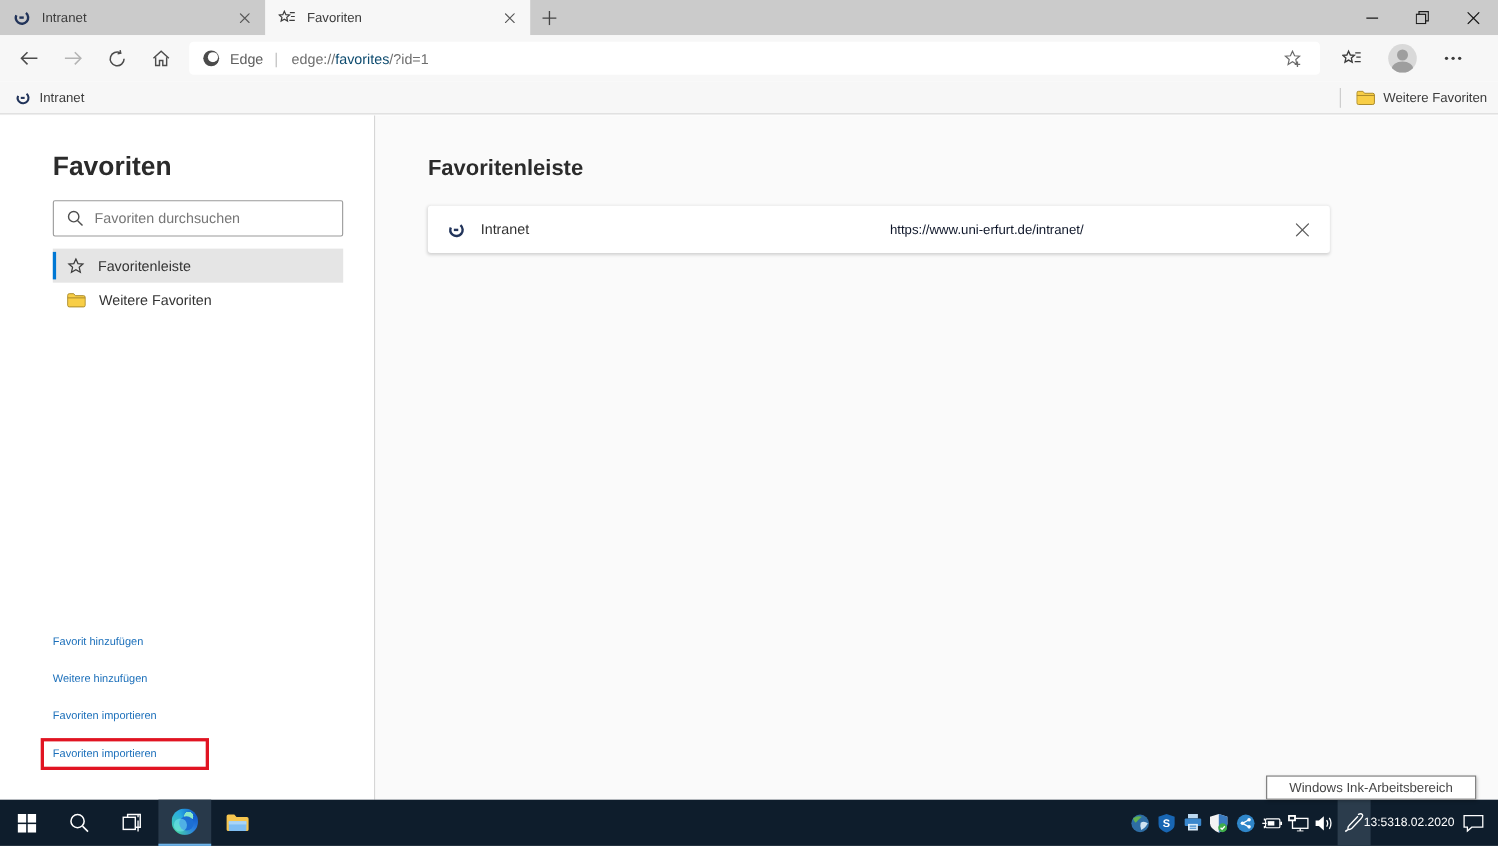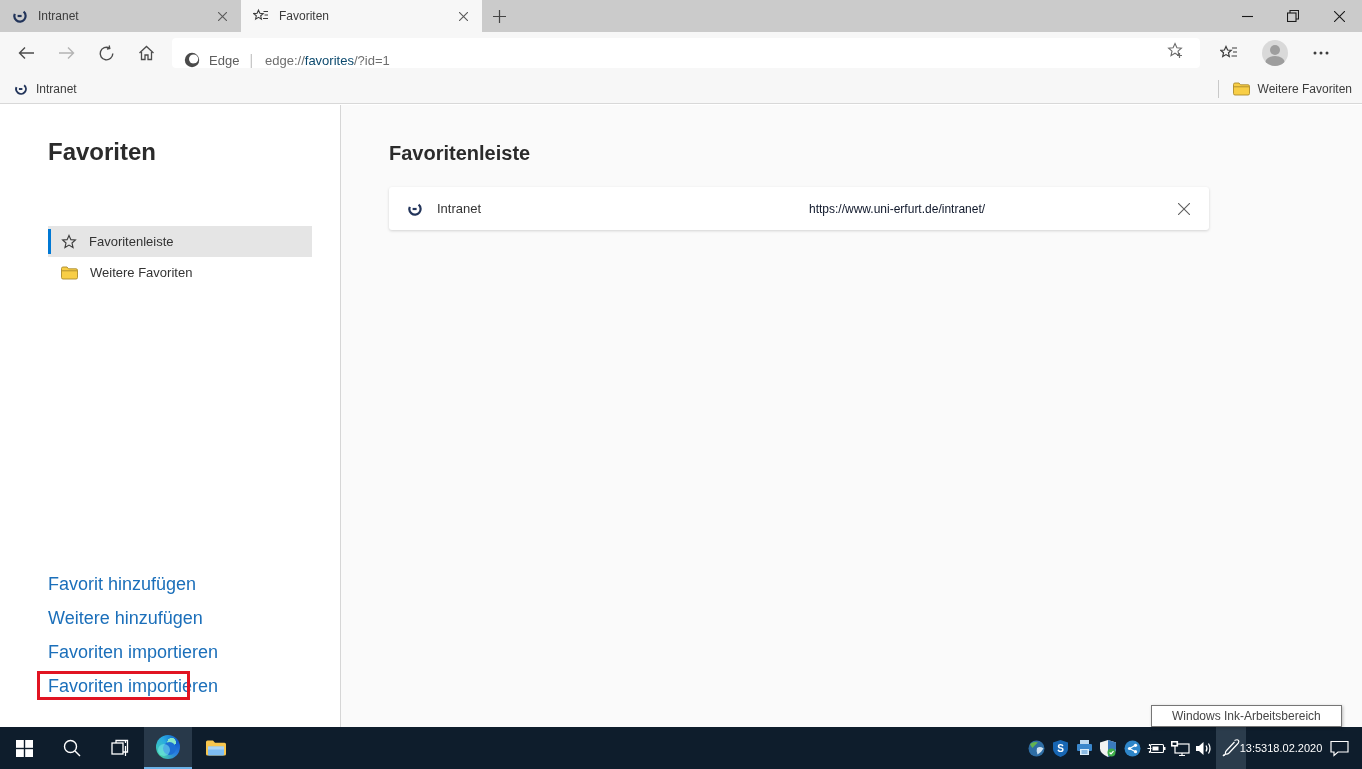--- a/index.html
+++ b/index.html
@@ -16,21 +16,21 @@
   .tab .t-close { width:22px; height:22px; display:flex; align-items:center; justify-content:center; color:#5a5a5a; }
   .newtab { width:34px; height:32px; display:flex; align-items:center; justify-content:center; color:#444; }
   .wctrls { margin-left:auto; display:flex; }
   .wbtn { width:46px; height:32px; display:flex; align-items:center; justify-content:center; color:#1a1a1a; }
 
   
   .navbar { position:absolute; left:0; top:32px; width:100%; height:42px; background:#f7f7f7; display:flex; align-items:center; }
   .nbtn { width:40px; height:36px; display:flex; align-items:center; justify-content:center; color:#4c4c4c; }
   .nbtn.disabled { color:#b4b4b4; }
   .addressbar { width:1028px; height:30px; margin-left:6px; background:#fff; border-radius:4px;
-    display:flex; align-items:flex-end; padding:0 6px 0 12px; font-size:13px; }
+    display:flex; align-items:center; padding:0 6px 0 12px; font-size:13px; }
   .ab-site { color:#5e5e5e; margin:0 10px 0 9px; }
   .ab-div { color:#c3c3c3; margin-right:12px; font-size:14px; }
   .url-dim { color:#6e6e6e; }
   .url-hl { color:#0c4a6e; }
   .ab-spacer { flex:1; }
   .tbtn { width:38px; height:36px; display:flex; align-items:center; justify-content:center; color:#434343; }
   .avatar { width:26px; height:26px; border-radius:50%; background:#d9d9d9; overflow:hidden; position:relative; }
   .avatar::before { content:""; position:absolute; left:8px; top:5px; width:10px; height:10px; border-radius:50%; background:#9e9e9e; }
   .avatar::after { content:""; position:absolute; left:3px; top:16px; width:20px; height:14px; border-radius:50% 50% 0 0; background:#9e9e9e; }
 
@@ -48,21 +48,21 @@
   .searchbox { position:absolute; left:48px; top:77px; width:264px; height:33px; border:1px solid #9a9a9a;
     border-radius:2px; background:#fff; display:flex; align-items:center; padding:0 8px 0 12px; }
   .searchbox input { border:none; outline:none; flex:1; font-size:13px; color:#333; background:transparent;
     font-family:"Liberation Sans", sans-serif; margin-left:10px; }
   .searchbox input::placeholder { color:#767676; }
   .sb-list { position:absolute; left:48px; top:121px; width:264px; }
   .sb-item { position:relative; height:31px; display:flex; align-items:center; gap:12px; padding-left:13px; font-size:13px; color:#333; }
   .sb-item.selected { background:#e5e5e5; }
   .sb-item.selected::before { content:""; position:absolute; left:0; top:3px; bottom:3px; width:3px; background:#0078d4; }
   .sb-links { position:absolute; left:0; top:462px; width:341px; }
-  .sb-link { display:block; height:34px; line-height:34px; padding-left:48px; font-size:18px; color:#1b6fba; text-decoration:none; }
+  .sb-link { display:block; height:34px; line-height:34px; padding-left:48px; font-size:10px; color:#1b6fba; text-decoration:none; }
   .red-box { position:absolute; left:37px; top:104px; width:153px; height:29px; border:3px solid #e11422; pointer-events:none; }
 
   .main { position:absolute; left:342px; top:0; width:1020px; height:622px; }
   .main-title { position:absolute; left:47px; top:37px; font-size:20px; font-weight:600; color:#2b2b2b; }
   .fav-card { position:absolute; left:47px; top:82px; width:820px; height:43px; background:#fff; border-radius:3px;
     box-shadow:0 1px 3px rgba(0,0,0,0.16); display:flex; align-items:center; padding:0 10px 0 18px; }
   .fav-card .fav { width:16px; height:16px; flex:0 0 16px; }
   .fc-name { width:372px; margin-left:14px; font-size:13px; color:#333; }
   .fc-url { flex:1; font-size:12px; color:#0f172a; }
   .fc-close { width:30px; height:30px; display:flex; align-items:center; justify-content:center; color:#5f5f5f; }
@@ -225,20 +225,29 @@
       </span>
       <span>Weitere Favoriten</span>
     </div>
   </div>
 
   <div class="content">
 
     <div class="sidebar">
       <div class="sb-title">Favoriten</div>
 
+      <div class="searchbox">
+        <span>
+          <svg width="15" height="15" viewBox="0 0 15 15" fill="none" stroke="#4f4f4f" stroke-width="1.3">
+              <circle cx="6" cy="6" r="4.7"></circle>
+              <path d="M9.6 9.6 L14 14"></path>
+            </svg>
+        </span>
+        <input type="text" placeholder="Favoriten durchsuchen" style="">
+      </div>
 
       <div class="sb-list">
         <div class="sb-item selected">
           <span>
             <svg width="16" height="16" viewBox="0 0 17 17" fill="none" stroke="#3c3c3c" stroke-width="1.2">
                 <path d="M8.5 1.5 L10.5 6 15.3 6.4 11.7 9.6 12.8 14.4 8.5 11.8 4.2 14.4 5.3 9.6 1.7 6.4 6.5 6 Z"></path>
               </svg>
           </span>
           <span>Favoritenleiste</span>
         </div>

